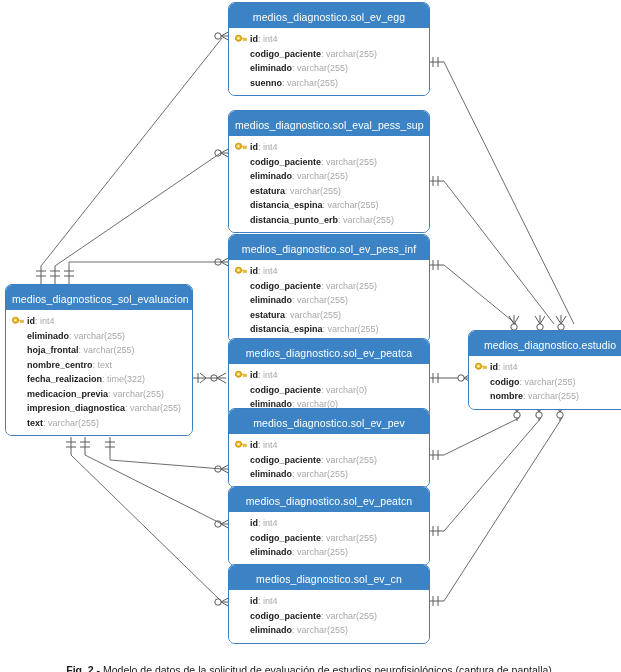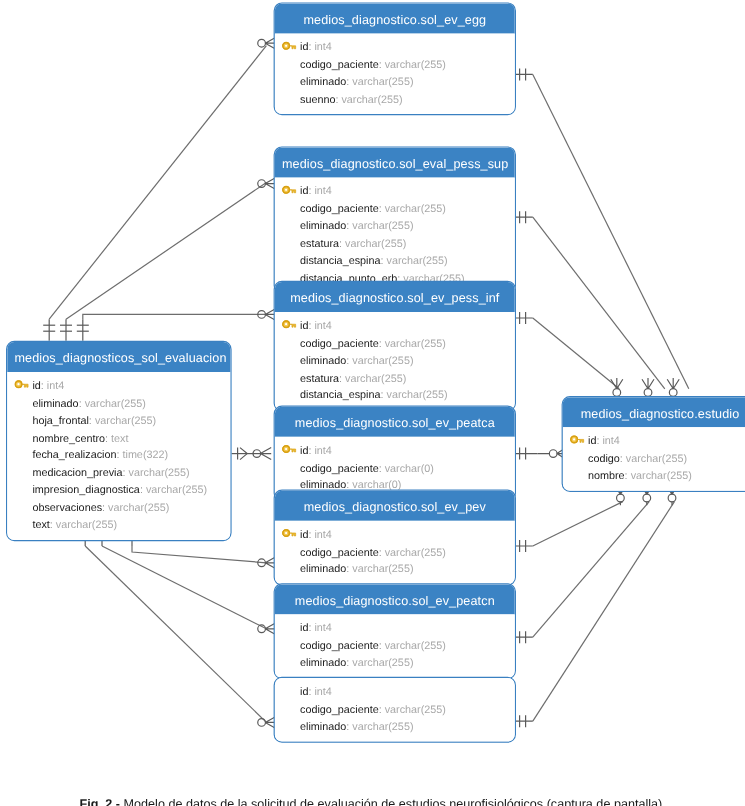--- a/index.html
+++ b/index.html
@@ -37,21 +37,21 @@
     background:#fff;
   }
   .fld{
     font-size:9px;
     line-height:14.5px;
     white-space:nowrap;
     position:relative;
     padding-left:16px;
     color:#9b9b9b;
   }
-  .fld .nm{color:#1b1b1b;font-weight:normal;text-align:right;}
+  .fld .nm{color:#1b1b1b;font-weight:bold;text-align:right;}
   .fld .ty{color:#a8a8a8;}
   .keyicon{
     position:absolute;left:1px;top:2px;width:13px;height:10px;
   }
   .cap{
     position:absolute;left:0;top:640px;width:621px;
     text-align:center;
     font-size:10.5px;
     color:#1a1a1a;
     line-height:15px;
@@ -209,21 +209,21 @@
                 <circle cx="4.2" cy="5" r="1.2" fill="#ffffff"></circle>
                 <path d="M7 5 L14 5 L14 8 L12.6 8 L12.6 6.2 L11.4 6.2 L11.4 8 L10.2 8 L10.2 5.2 Z" fill="#f2c036" stroke="#d8a012" stroke-width=".7" stroke-linejoin="round"></path>
                 <circle cx="4.2" cy="5" r="3.3" fill="#f2c036" fill-opacity=".85" stroke="#d8a012" stroke-width="1.3"></circle>
                 <circle cx="4.2" cy="5" r="1.15" fill="#ffffff"></circle>
               </svg></span><span class="nm">id</span><span>: </span><span class="ty">int4</span></div>
           <div class="fld"><span class="nm">codigo_paciente</span><span>: </span><span class="ty">varchar(255)</span></div>
           <div class="fld"><span class="nm">eliminado</span><span>: </span><span class="ty">varchar(255)</span></div>
           <div class="fld"><span class="nm">suenno</span><span>: </span><span class="ty">varchar(255)</span></div>
         </div>
       </div>
-      <div class="tbl" style="left: 228px; top: 122px; width: 202px;">
+      <div class="tbl" style="left: 228px; top: 110px; width: 202px;">
         <div class="hdr">medios_diagnostico.sol_eval_pess_sup</div>
         <div class="body">
           <div class="fld"><span><svg class="keyicon" viewBox="0 0 16 12" xmlns="http://www.w3.org/2000/svg">
                 <circle cx="4.2" cy="5" r="3.3" fill="none" stroke="#d8a012" stroke-width="1.6"></circle>
                 <circle cx="4.2" cy="5" r="1.2" fill="#ffffff"></circle>
                 <path d="M7 5 L14 5 L14 8 L12.6 8 L12.6 6.2 L11.4 6.2 L11.4 8 L10.2 8 L10.2 5.2 Z" fill="#f2c036" stroke="#d8a012" stroke-width=".7" stroke-linejoin="round"></path>
                 <circle cx="4.2" cy="5" r="3.3" fill="#f2c036" fill-opacity=".85" stroke="#d8a012" stroke-width="1.3"></circle>
                 <circle cx="4.2" cy="5" r="1.15" fill="#ffffff"></circle>
               </svg></span><span class="nm">id</span><span>: </span><span class="ty">int4</span></div>
           <div class="fld"><span class="nm">codigo_paciente</span><span>: </span><span class="ty">varchar(255)</span></div>
@@ -279,20 +279,21 @@
       </div>
       <div class="tbl" style="left: 228px; top: 486px; width: 202px;">
         <div class="hdr">medios_diagnostico.sol_ev_peatcn</div>
         <div class="body">
           <div class="fld"><span class="nm">id</span><span>: </span><span class="ty">int4</span></div>
           <div class="fld"><span class="nm">codigo_paciente</span><span>: </span><span class="ty">varchar(255)</span></div>
           <div class="fld"><span class="nm">eliminado</span><span>: </span><span class="ty">varchar(255)</span></div>
         </div>
       </div>
       <div class="tbl" style="left: 228px; top: 564px; width: 202px;">
+        <div class="hdr">medios_diagnostico.sol_ev_cn</div>
         <div class="body">
           <div class="fld"><span class="nm">id</span><span>: </span><span class="ty">int4</span></div>
           <div class="fld"><span class="nm">codigo_paciente</span><span>: </span><span class="ty">varchar(255)</span></div>
           <div class="fld"><span class="nm">eliminado</span><span>: </span><span class="ty">varchar(255)</span></div>
         </div>
       </div>
       <div class="tbl" style="left: 5px; top: 284px; width: 188px;">
         <div class="hdr">medios_diagnosticos_sol_evaluacion</div>
         <div class="body">
           <div class="fld"><span><svg class="keyicon" viewBox="0 0 16 12" xmlns="http://www.w3.org/2000/svg">
@@ -301,21 +302,20 @@
                 <path d="M7 5 L14 5 L14 8 L12.6 8 L12.6 6.2 L11.4 6.2 L11.4 8 L10.2 8 L10.2 5.2 Z" fill="#f2c036" stroke="#d8a012" stroke-width=".7" stroke-linejoin="round"></path>
                 <circle cx="4.2" cy="5" r="3.3" fill="#f2c036" fill-opacity=".85" stroke="#d8a012" stroke-width="1.3"></circle>
                 <circle cx="4.2" cy="5" r="1.15" fill="#ffffff"></circle>
               </svg></span><span class="nm">id</span><span>: </span><span class="ty">int4</span></div>
           <div class="fld"><span class="nm">eliminado</span><span>: </span><span class="ty">varchar(255)</span></div>
           <div class="fld"><span class="nm">hoja_frontal</span><span>: </span><span class="ty">varchar(255)</span></div>
           <div class="fld"><span class="nm">nombre_centro</span><span>: </span><span class="ty">text</span></div>
           <div class="fld"><span class="nm">fecha_realizacion</span><span>: </span><span class="ty">time(322)</span></div>
           <div class="fld"><span class="nm">medicacion_previa</span><span>: </span><span class="ty">varchar(255)</span></div>
           <div class="fld"><span class="nm">impresion_diagnostica</span><span>: </span><span class="ty">varchar(255)</span></div>
-          <div class="fld"><span class="nm">observaciones</span><span>: </span><span class="ty">varchar(255)</span></div>
           <div class="fld"><span class="nm">text</span><span>: </span><span class="ty">varchar(255)</span></div>
         </div>
       </div>
       <div class="tbl" style="left: 468px; top: 330px; width: 164px;">
         <div class="hdr">medios_diagnostico.estudio</div>
         <div class="body">
           <div class="fld"><span><svg class="keyicon" viewBox="0 0 16 12" xmlns="http://www.w3.org/2000/svg">
                 <circle cx="4.2" cy="5" r="3.3" fill="none" stroke="#d8a012" stroke-width="1.6"></circle>
                 <circle cx="4.2" cy="5" r="1.2" fill="#ffffff"></circle>
                 <path d="M7 5 L14 5 L14 8 L12.6 8 L12.6 6.2 L11.4 6.2 L11.4 8 L10.2 8 L10.2 5.2 Z" fill="#f2c036" stroke="#d8a012" stroke-width=".7" stroke-linejoin="round"></path>

